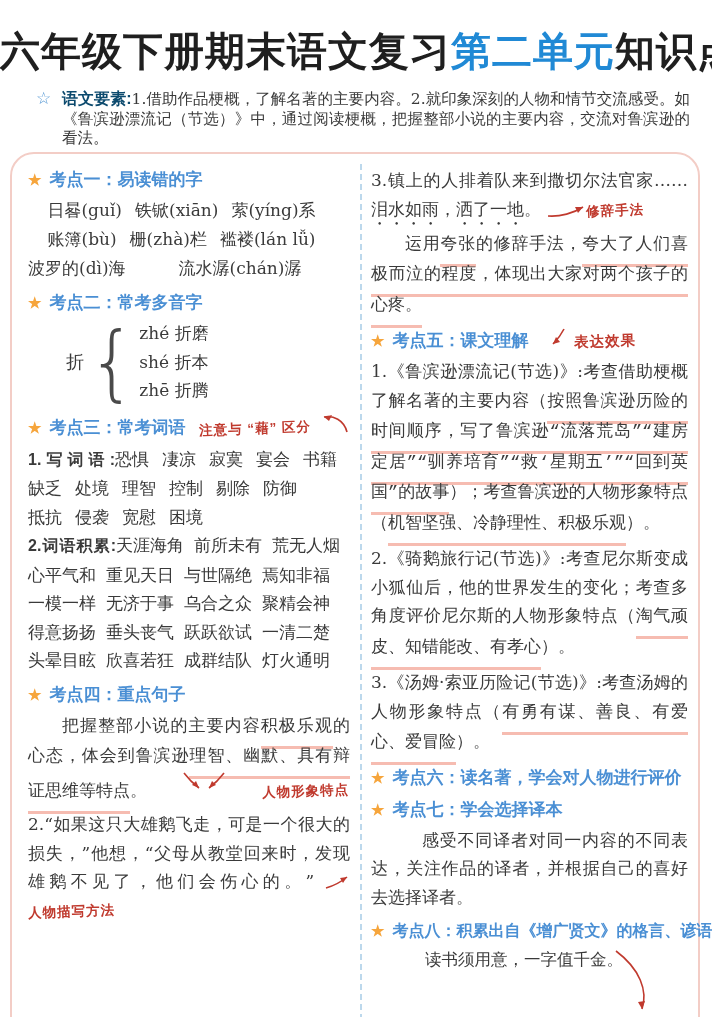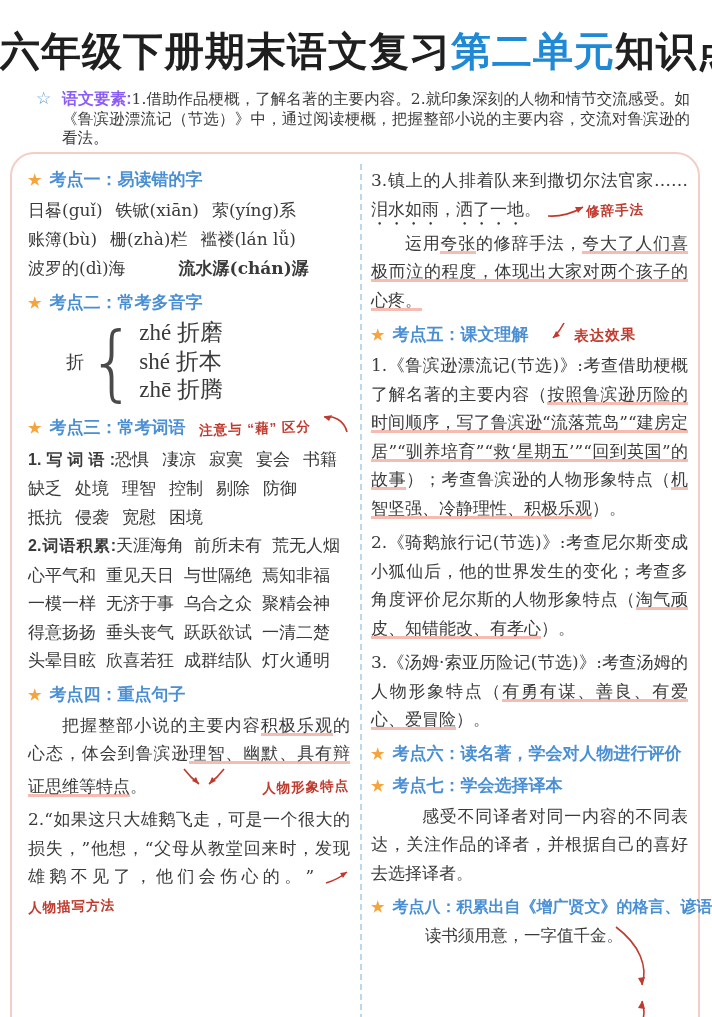--- a/index.html
+++ b/index.html
@@ -8,21 +8,21 @@
 
   
   .title{margin:24px 0 10px;text-align:center;font-family:"Liberation Sans",sans-serif;
          font-weight:bold;font-size:40px;letter-spacing:1px;color:#1f1f1f;white-space:nowrap;}
   .title .blue{color:#2089d5;}
 
   
   .essentials{position:relative;margin:0 22px 0 36px;padding-left:26px;
               font-size:15.5px;line-height:19.5px;text-align:justify;}
   .essentials .star-o{position:absolute;left:0;top:0;color:#5b9bd5;font-size:17px;}
-  .essentials .lbl{color:#8b5cf6;font-family:"Liberation Sans",sans-serif;
+  .essentials .lbl{color:#0c4a6e;font-family:"Liberation Sans",sans-serif;
                    font-weight:bold;font-size:16px;}
 
   
   .content-box{position:absolute;left:10px;top:152px;width:690px;height:900px;
                border:2px solid #f3cdc6;border-radius:24px;display:flex;
                padding:6px 6px 0 16px;box-sizing:border-box;background:#fff;}
   .col-left{width:322px;flex:0 0 322px;}
   .divider{flex:0 0 0;border-left:2px dashed #bcd8ec;margin:4px 9px 30px 10px;}
   .col-right{flex:1;padding-right:4px;min-width:0;}
 
@@ -30,44 +30,44 @@
   .kp-head{display:flex;align-items:baseline;gap:8px;margin:8px 0 4px;
            font-family:"Liberation Sans",sans-serif;font-weight:bold;
            font-size:17px;color:#4a8fd4;line-height:24px;white-space:nowrap;}
   .kp-head .star{color:#f6a53c;font-size:15px;flex:0 0 auto;}
 
   
   p{margin:0;}
   .body-txt{font-size:17px;line-height:28.5px;text-align:justify;}
   .indent{text-indent:2em;}
   .hl{background:linear-gradient(#f6bcb1,#f6bcb1) left bottom/100% 3px no-repeat;
-      padding-bottom:1px;}
+      padding-bottom:13px;font-family:Liberation Mono, monospace;}
   .dots{-webkit-text-emphasis:filled dot #3a3a3a;-webkit-text-emphasis-position:under right;
         text-emphasis:filled dot #3a3a3a;text-emphasis-position:under right;}
 
   
   .note{color:#c03a2e;font-size:13.5px;white-space:nowrap;display:inline-block;
         transform:rotate(-2deg);font-weight:bold;letter-spacing:1px;}
   svg.arr{overflow:visible;}
   svg.arr path{stroke:#c03a2e;stroke-width:1.6;fill:none;}
   svg.arr .tip{fill:#c03a2e;stroke:none;}
 
   
-  .kp1-row{display:flex;justify-content:flex-start;font-size:17px;line-height:29px;
+  .kp1-row{display:flex;justify-content:center;font-size:17px;line-height:29px;
            padding-right:2px;}
   .kp1-row.two{justify-content:flex-start;}
-  .kp1-row.two span+span{margin-left:40px;font-weight:bold;}
+  .kp1-row.two span+span{margin-left:40px;}
 
   
   .duoyin{display:flex;align-items:center;margin:0 0 2px 38px;}
   .dy-char{font-size:18px;}
   .dy-brace{font-family:"DejaVu Sans",sans-serif;font-size:76px;font-weight:100;
             color:#4a4a4a;line-height:1;margin:0 3px 0 4px;transform:scaleY(1.08);}
   .dy-list{display:flex;flex-direction:column;}
-  .dy-list span{display:block;font-size:23px;line-height:28.5px;font-family:Liberation Serif, serif;}
+  .dy-list span{display:block;font-size:17px;line-height:28.5px;}
 
   
   .wordline{font-size:17px;line-height:28.5px;text-align:justify;}
   .wlabel{font-family:"Liberation Sans",sans-serif;font-weight:bold;font-size:16px;}
   .wlist span{display:inline-block;margin-right:13px;}
   .wlist.tight span{margin-right:10px;}
 
   
   .proverbs{position:relative;margin:2px 0 0 54px;font-size:16.5px;}
   .plist span{display:block;line-height:25.5px;}

